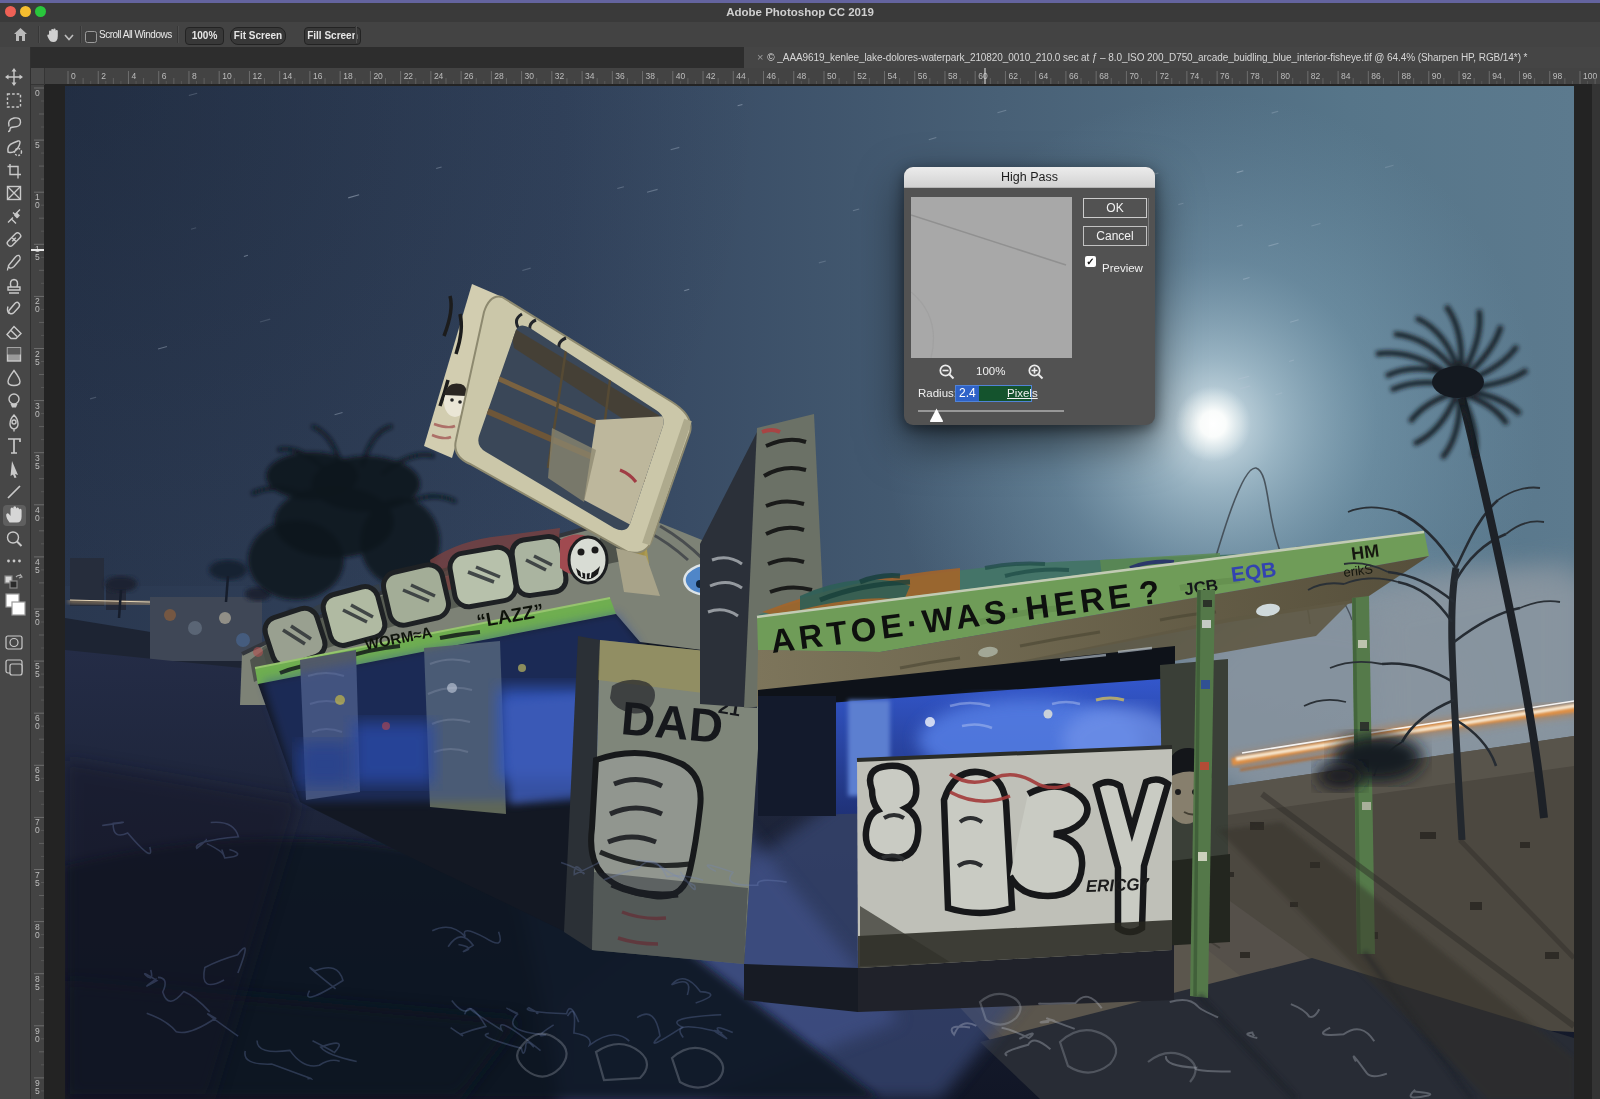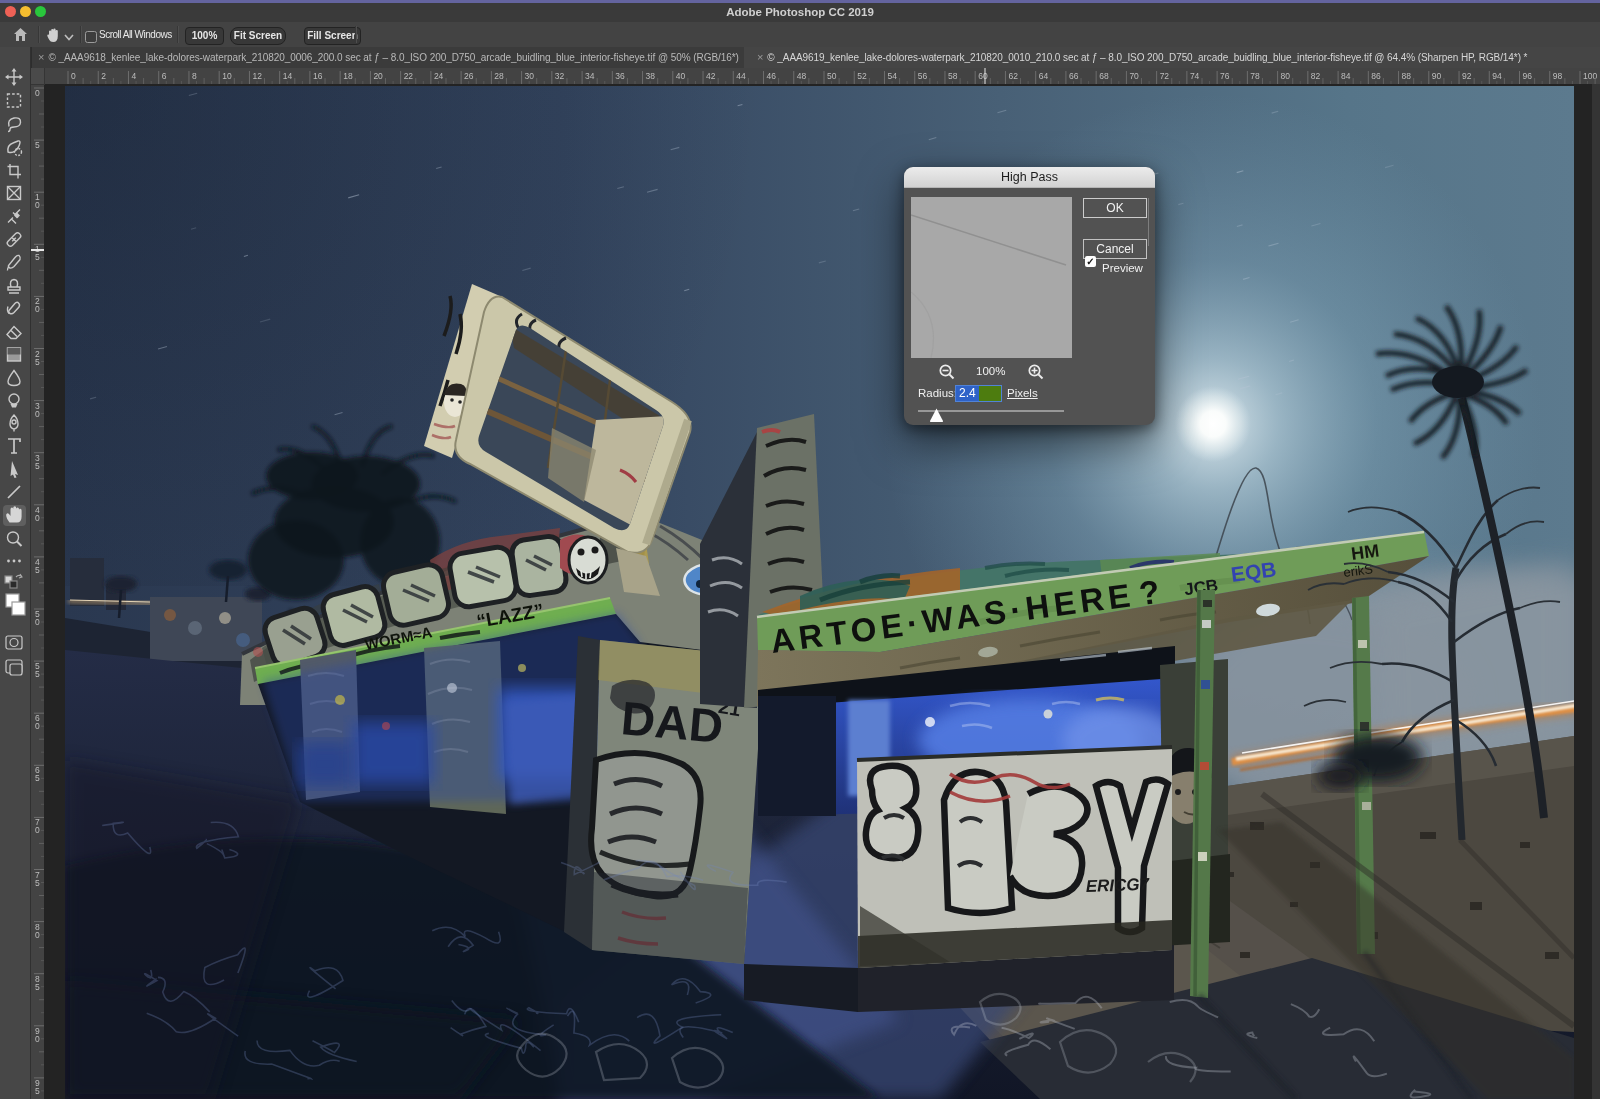--- a/index.html
+++ b/index.html
@@ -64,21 +64,20 @@
   <div class="abs" style="left:85px;top:9px;width:10px;height:10px;border:1px solid #9b9b9b;border-radius:2.5px;background:#3d3d3d;"></div>
   <div class="abs" style="left:99px;top:0;height:25px;line-height:25px;color:#e8e8e8;font-size:10px;letter-spacing:-0.5px;">Scroll All Windows</div>
   <div class="abs sep" style="left:177px"></div>
   <div class="abs obtn" style="left:185px;width:37px;">100%</div>
   <div class="abs obtn" style="left:230px;width:54px;border-radius:8px;">Fit Screen</div>
   <div class="abs obtn" style="left:292px;width:55px;margin-left:12px;">Fill Screen</div>
   <div class="abs sep" style="left:355px"></div>
 </path></div>
 
 <div class="abs" id="tabbar">
-  <div class="abs tab" id="tab1"><span class="x">×</span><span id="t1txt">© _AAA9618_kenlee_lake-dolores-waterpark_210820_0006_200.0 sec at ƒ – 8.0_ISO 200_D750_arcade_buidling_blue_interior-fisheye.tif @ 50% (RGB/16*)</span></div>
   <div class="abs tab" id="tab2"><span class="x">×</span><span id="t2txt">© _AAA9619_kenlee_lake-dolores-waterpark_210820_0010_210.0 sec at ƒ – 8.0_ISO 200_D750_arcade_buidling_blue_interior-fisheye.tif @ 64.4% (Sharpen HP, RGB/14*) *</span></div>
 </div>
 <div class="abs" id="chev">»</div>
 <div class="abs" style="left:1592px;top:84px;width:8px;height:1015px;background:#343434;"></div>
 
 <svg class="abs" id="hruler" viewBox="30 0 1570 16">
     <line x1="68" y1="3" x2="68" y2="16" stroke="#6d6d6d" stroke-width="1"></line>
     <text x="71" y="11" fill="#bdbdbd" font-size="8.5" font-family="Liberation Sans">0</text>
     <line x1="83.12" y1="10" x2="83.12" y2="16" stroke="#616161" stroke-width="1"></line>
     <line x1="75.56" y1="13" x2="75.56" y2="16" stroke="#575757" stroke-width="1"></line>
@@ -1004,37 +1003,37 @@
 </svg>
 
 <div class="abs" id="dlg">
   <div class="abs" id="dlgtitle">High Pass</div>
   <div class="abs" id="dprev"></div>
   <svg class="abs" style="left:7px;top:30px" width="161" height="161" viewBox="0 0 161 161">
     <path d="M0 18 L155 68" stroke="#909090" stroke-width="1.6" fill="none"></path>
     <path d="M0 95 Q30 120 20 161" stroke="#9e9e9e" stroke-width="1.2" fill="none" opacity=".7"></path>
   </svg>
   <div class="abs dbtn" style="top:31px;border-color:#cccccc;">OK</div>
-  <div class="abs dbtn" style="top:72px;">Cancel</div>
+  <div class="abs dbtn" style="top:59px;">Cancel</div>
   <div class="abs" style="left:243.5px;top:31px;width:1px;height:48px;background:#7e7e7e;"></div>
   <div class="abs" id="dchk">✓</div>
   <div class="abs dtxt" style="left:198px;top:87px;margin-top:8px;">Preview</div>
   <svg class="abs" style="left:34px;top:196px" width="18" height="18" viewBox="0 0 18 18">
     <circle cx="7.5" cy="7.5" r="5.2" fill="none" stroke="#ececec" stroke-width="1.7"></circle>
     <path d="M11.4 11.4 L15.5 15.5" stroke="#ececec" stroke-width="2"></path>
     <path d="M4.5 7.5 h6" stroke="#ececec" stroke-width="1.6"></path>
   </svg>
   <div class="abs dtxt" style="left:72px;top:198px;">100%</div>
   <svg class="abs" style="left:123px;top:196px" width="18" height="18" viewBox="0 0 18 18">
     <circle cx="7.5" cy="7.5" r="5.2" fill="none" stroke="#ececec" stroke-width="1.7"></circle>
     <path d="M11.4 11.4 L15.5 15.5" stroke="#ececec" stroke-width="2"></path>
     <path d="M4.5 7.5 h6 M7.5 4.5 v6" stroke="#ececec" stroke-width="1.6"></path>
   </svg>
   <div class="abs dtxt" style="left:14px;top:220px;">Radius:</div>
-  <div class="abs" style="left:51px;top:218px;width:45px;height:15px;background:#4d7c0f;border:1.5px solid #5183d6;">
+  <div class="abs" style="left:51px;top:218px;width:45px;height:15px;background:#14532d;border:1.5px solid #5183d6;padding-left:30px;">
      <div class="abs" style="left:0;top:0;width:23px;height:15px;background:#2e62c8;"></div>
      <div class="abs" style="left:3px;top:0;width:40px;color:#fff;font-size:12px;line-height:15px;">2.4</div>
   </div>
   <div class="abs dtxt" style="left:103px;top:220px;text-decoration:underline;">Pixels</div>
   <div class="abs" style="left:14px;top:243px;width:146px;height:1.5px;background:#989898;"></div>
   <svg class="abs" style="left:24px;top:240px" width="17" height="16" viewBox="0 0 17 16">
     <path d="M8.5 1.5 L15 14 Q15.5 15 14 15 L3 15 Q1.5 15 2 14 Z" fill="#fdfdfd"></path>
   </svg>
 </div>
 

